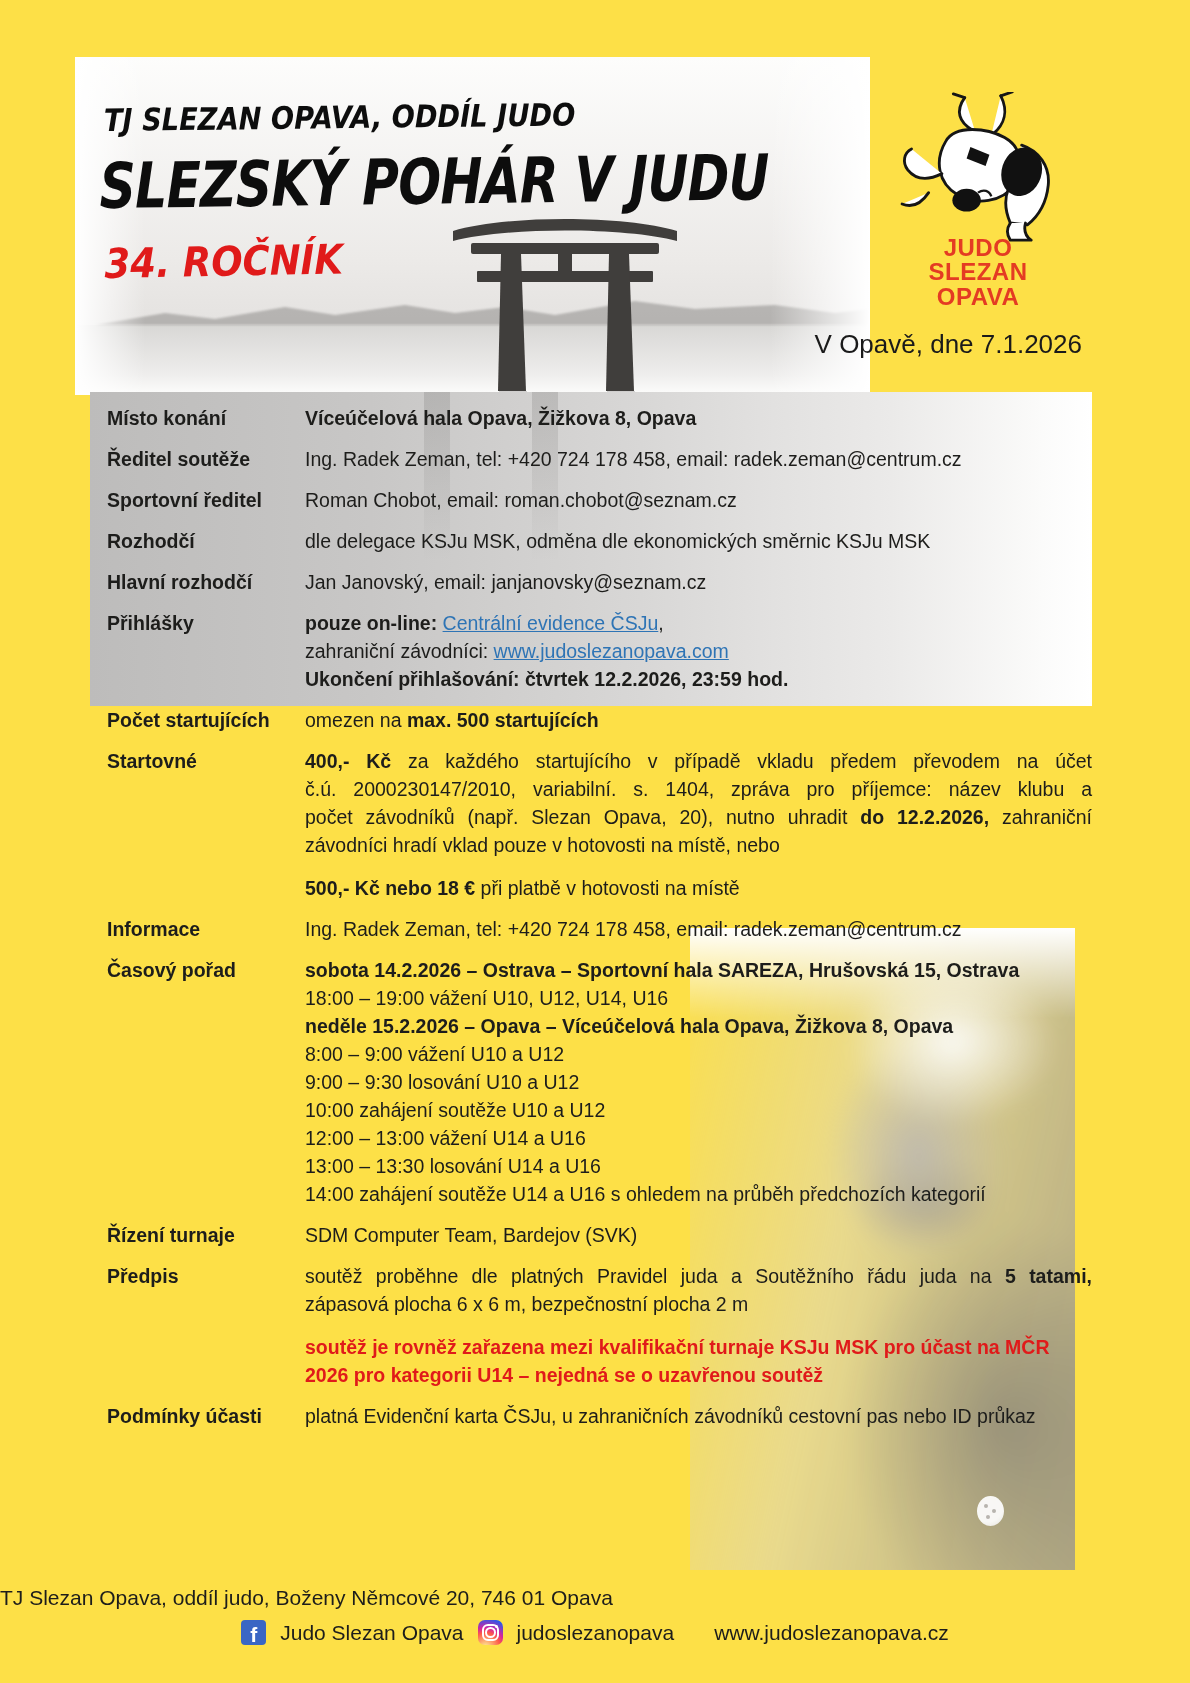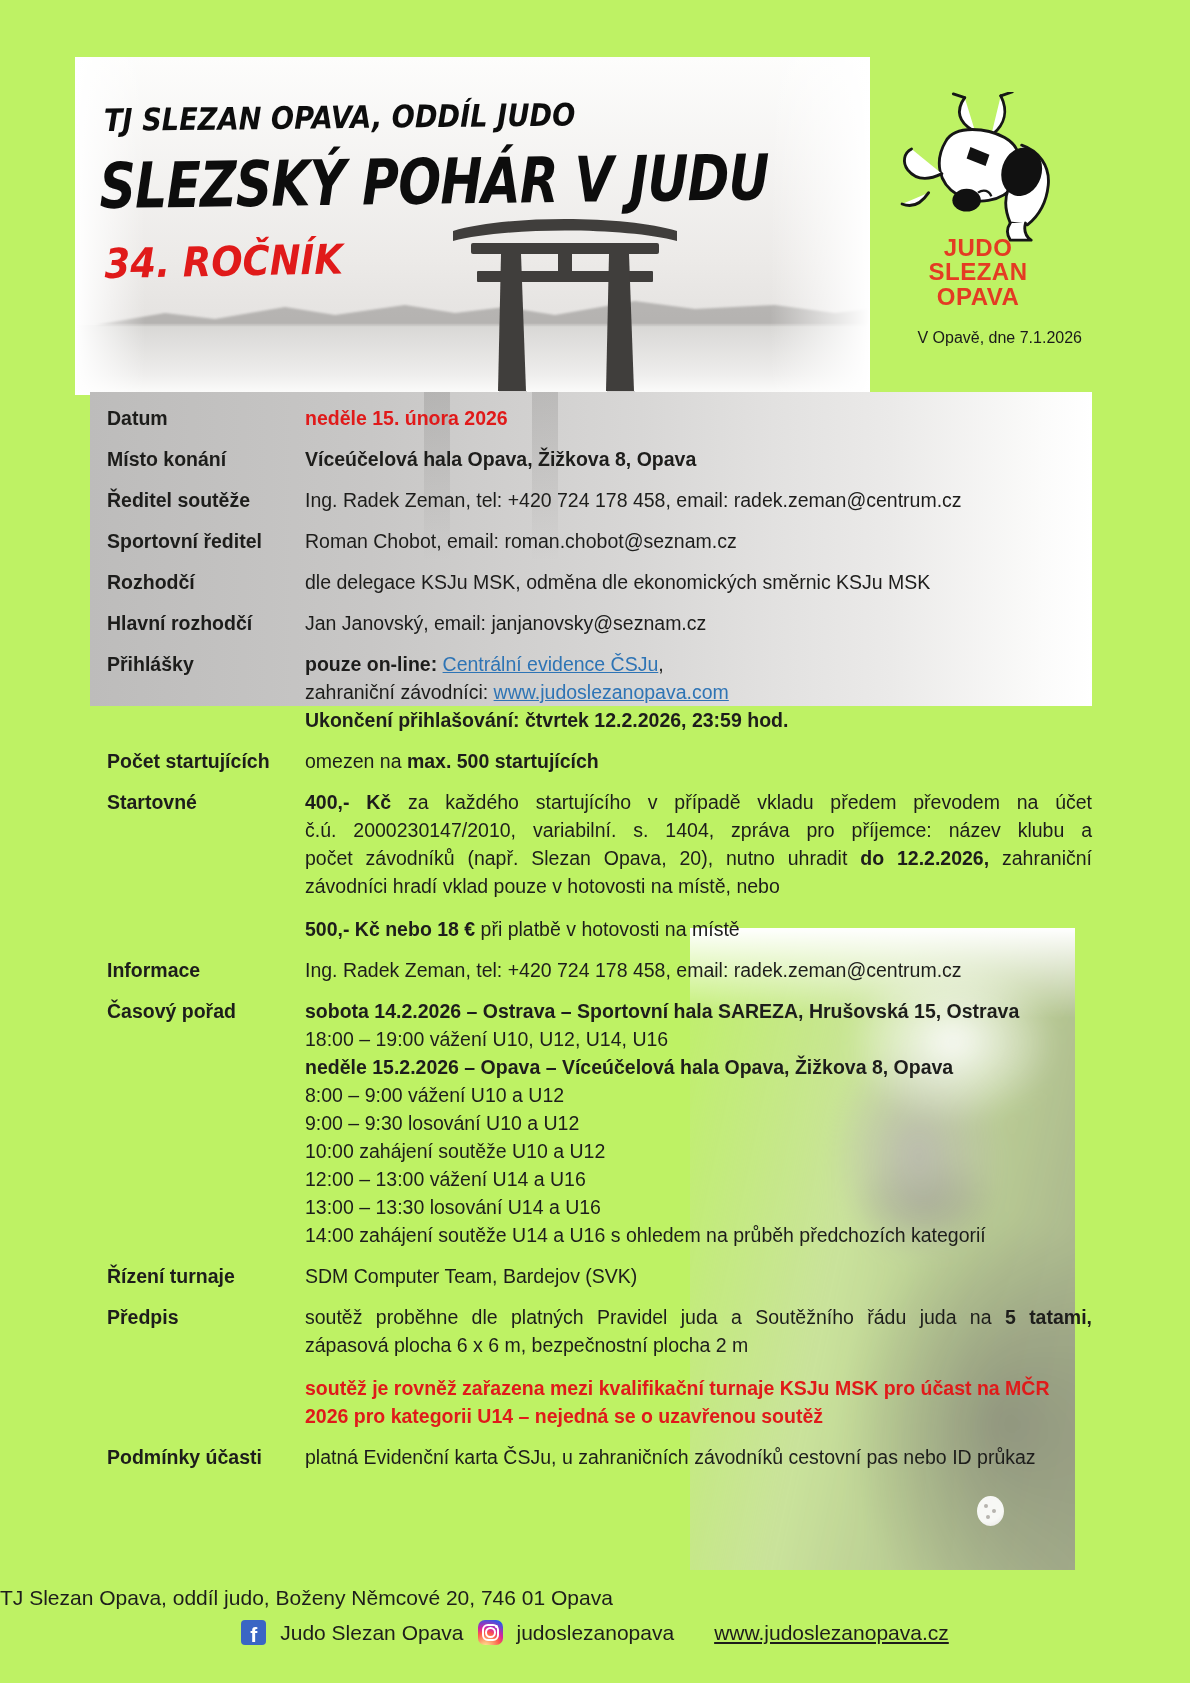--- a/index.html
+++ b/index.html
@@ -1,28 +1,28 @@
 <!DOCTYPE html>
 <html lang="cs"><head>
 <meta charset="utf-8">
 <style>
   html,body{margin:0;padding:0;background:#fff;}
-  .page{position:relative;width:1190px;height:1683px;background:#bef264;overflow:hidden;
+  .page{position:relative;width:1190px;height:1683px;background:#fde047;overflow:hidden;
         font-family:"Liberation Sans",sans-serif;color:#1d1d1b;}
 
   
   .hero{position:absolute;left:75px;top:57px;width:795px;height:338px;}
   
   .brush{font-family:"DejaVu Sans",sans-serif;font-weight:900;font-style:italic;color:#0d0d0d;
          transform-origin:left bottom;white-space:nowrap;}
   .club-line{position:absolute;left:104px;top:102px;font-size:31px;transform:scaleX(.88) rotate(-.6deg);}
   .main-title{position:absolute;left:100px;top:150px;font-size:63px;letter-spacing:-1px;transform:scaleX(.80) rotate(-.6deg);}
   .edition{position:absolute;left:105px;top:240px;font-size:41px;color:#e01a1a;transform:scaleX(.9) rotate(-1deg);}
 
-  .date-place{position:absolute;right:108px;top:329px;font-size:16px;color:#1a1a1a;}
+  .date-place{position:absolute;right:108px;top:329px;font-size:26px;color:#1a1a1a;}
 
   
   .logo{position:absolute;left:878px;top:92px;width:200px;text-align:center;}
   .logo svg{display:block;margin:0 auto;}
   .logo-text{margin-top:-6px;font-weight:bold;font-size:24px;line-height:1.02;color:#e43b23;letter-spacing:.5px;}
 
   
   .kano{position:absolute;left:690px;top:928px;width:385px;height:642px;overflow:hidden;pointer-events:none;}
   .kano .blur{position:absolute;inset:-25px;filter:blur(10px);
     background:
@@ -60,21 +60,21 @@
   .footer-social{position:absolute;left:0;top:1620px;width:1190px;display:flex;justify-content:center;
       align-items:center;gap:14px;font-size:21px;}
   .fb{width:25px;height:25px;border-radius:4px;background:#3a66c4;color:#fff;display:flex;
       align-items:flex-end;justify-content:center;font-size:21px;font-weight:bold;line-height:.95;overflow:hidden;}
   .ig{position:relative;width:25px;height:25px;border-radius:7px;
       background:radial-gradient(circle at 30% 110%, #fdf497 0%, #fd5949 45%, #d6249f 60%, #285aeb 90%);}
   .ig::before{content:"";position:absolute;inset:4px;border:2px solid #fff;border-radius:6px;}
   .ig::after{content:"";position:absolute;left:50%;top:50%;width:7px;height:7px;margin:-5.5px 0 0 -5.5px;
       border:2px solid #fff;border-radius:50%;}
   .ig .dot{position:absolute;right:5px;top:5px;width:3px;height:3px;background:#fff;border-radius:50%;}
-  .site{margin-left:26px;text-decoration:underline;}
+  .site{margin-left:26px;}
 </style>
 </head>
 <body>
 
 <div class="page">
 
   <div class="hero">
     <svg width="795" height="338" viewBox="0 0 795 338">
       <defs>
         <linearGradient id="sky" x1="0" y1="0" x2="0" y2="1">
@@ -161,26 +161,20 @@
       </div>
   </div>
 
   <div class="band">
     <div class="refl" style="left:334px"></div>
     <div class="refl" style="left:442px"></div>
   </div>
 
   <div class="rows">
       <div class="row">
-        <div class="lab">Datum</div>
-        <div class="val">
-          <div class="line"><span class="rb">neděle 15. února 2026</span></div>
-        </div>
-      </div>
-      <div class="row">
         <div class="lab">Místo konání</div>
         <div class="val">
           <div class="line"><span class="b">Víceúčelová hala Opava, Žižkova 8, Opava</span></div>
         </div>
       </div>
       <div class="row">
         <div class="lab">Ředitel soutěže</div>
         <div class="val">
           <div class="line"><span>Ing. Radek Zeman, tel: +420 724 178 458, email: radek.zeman@centrum.cz</span></div>
         </div>

